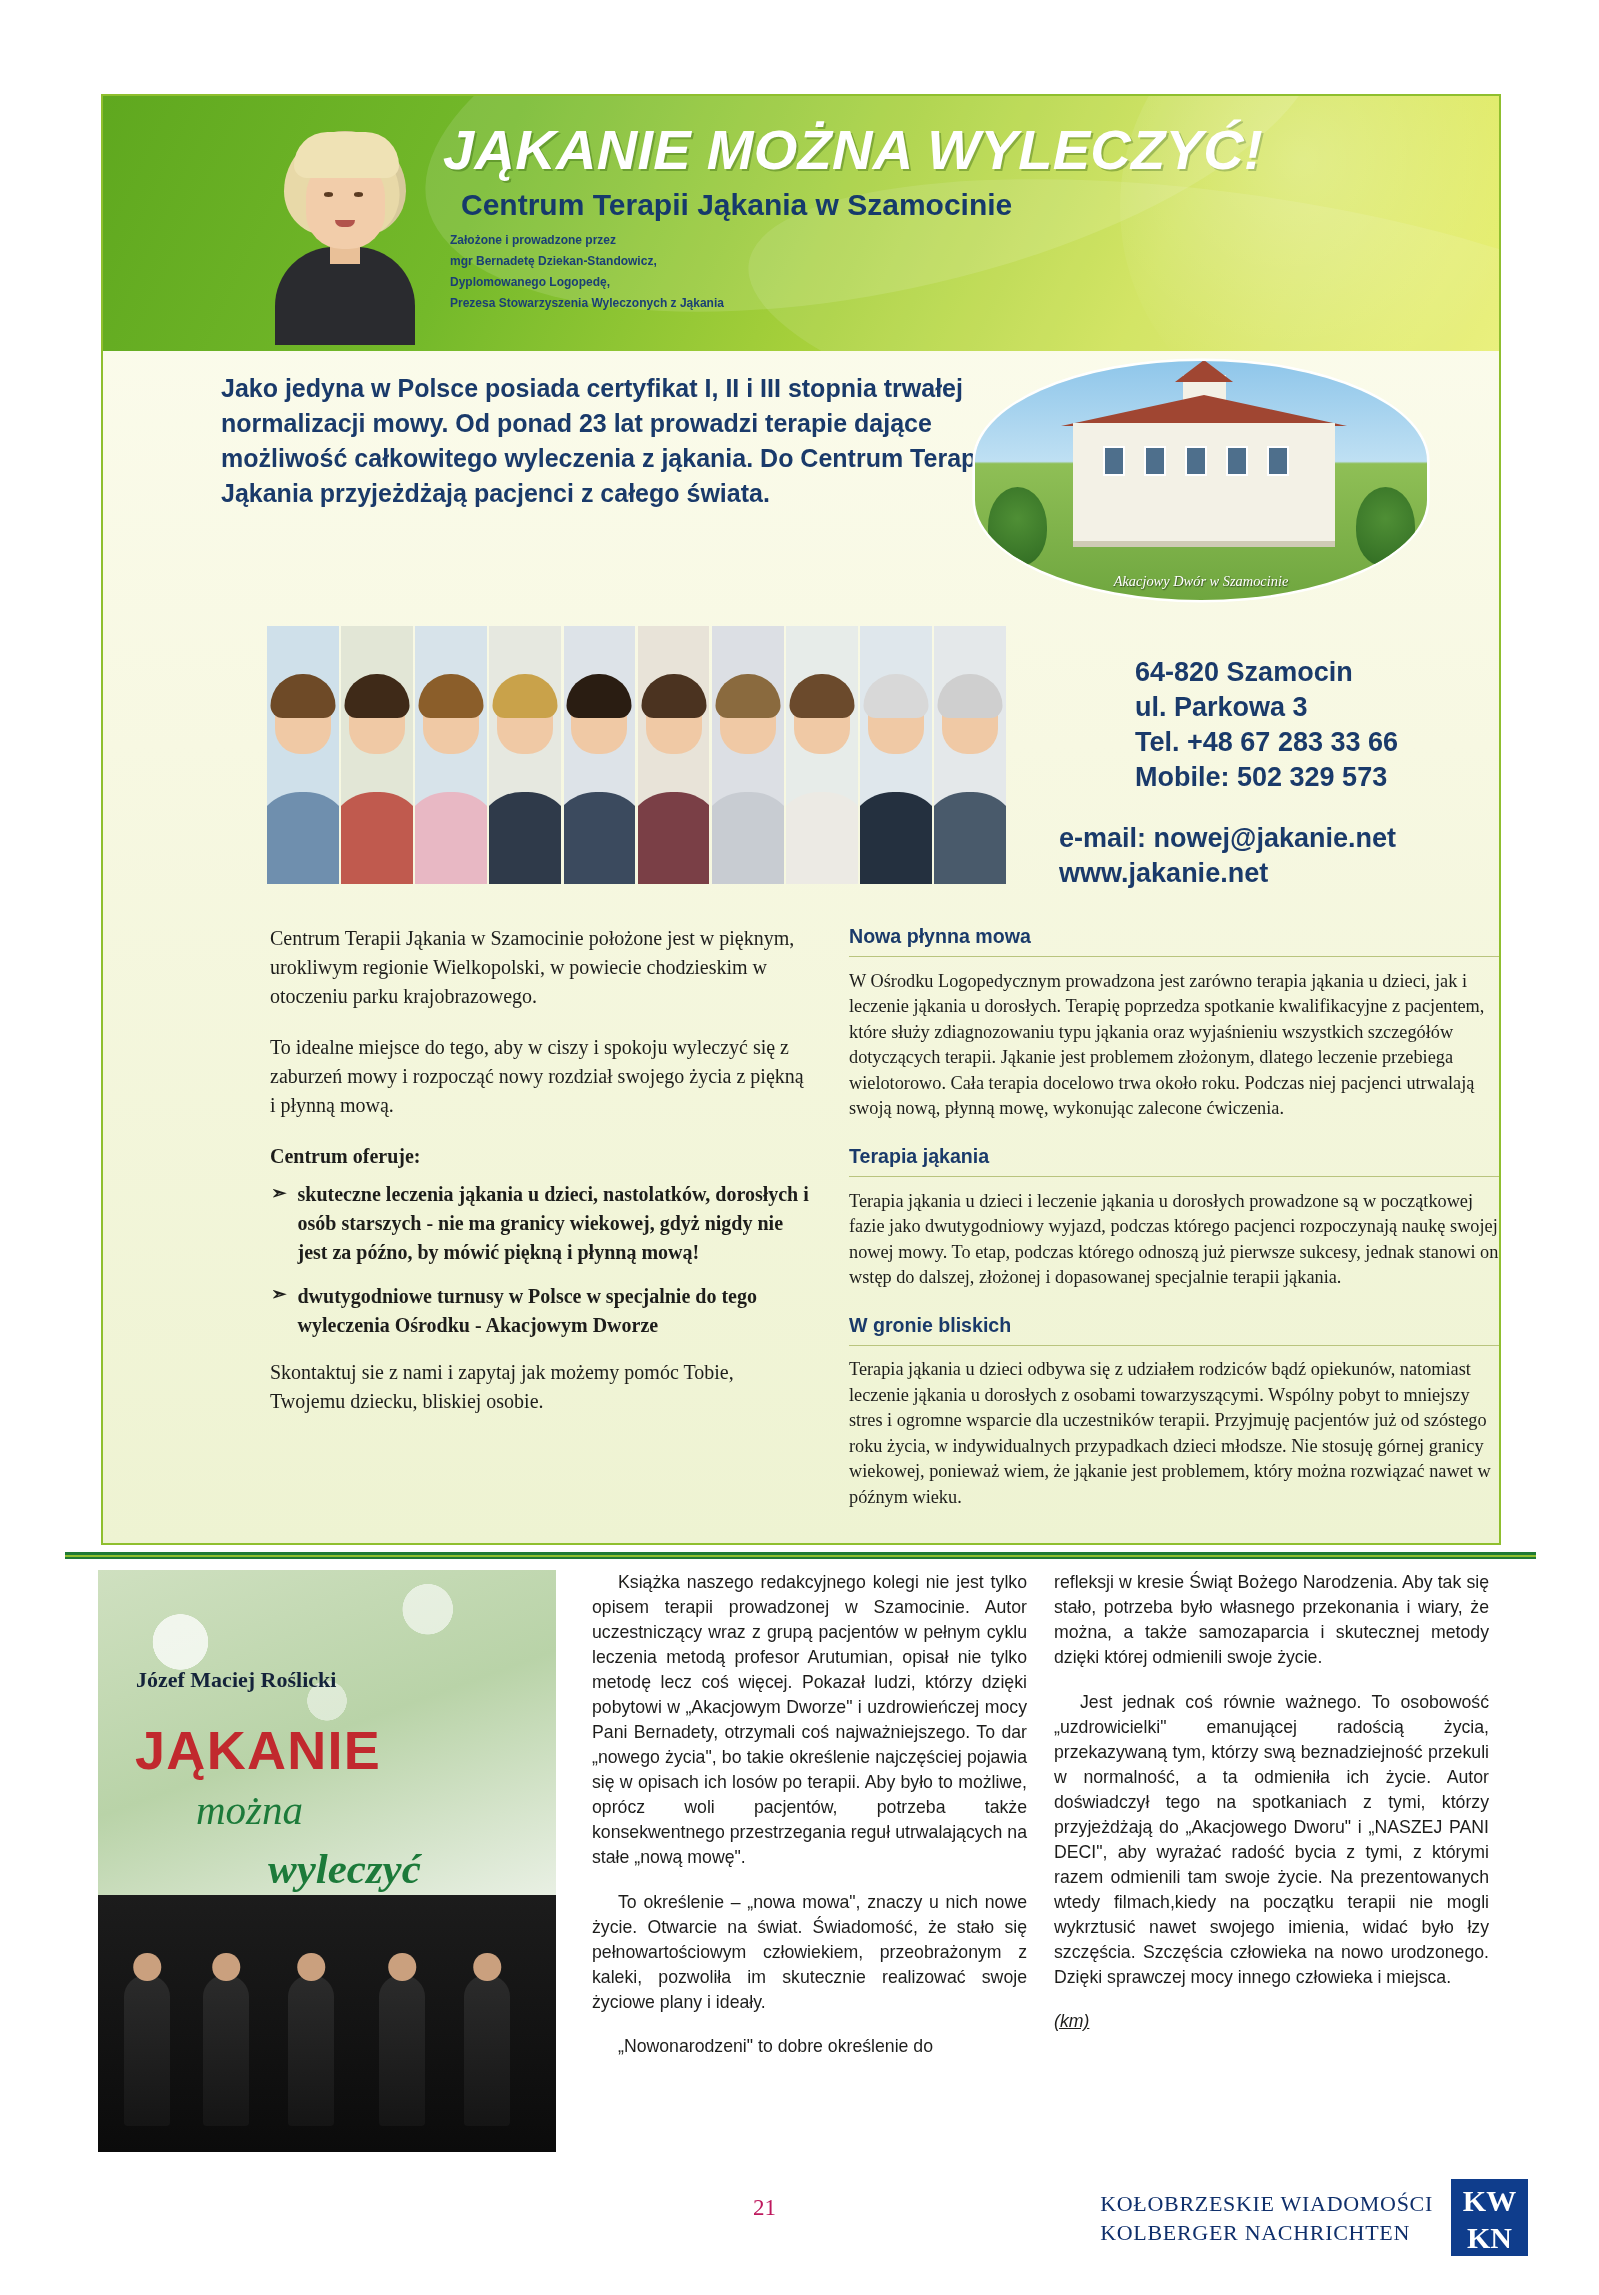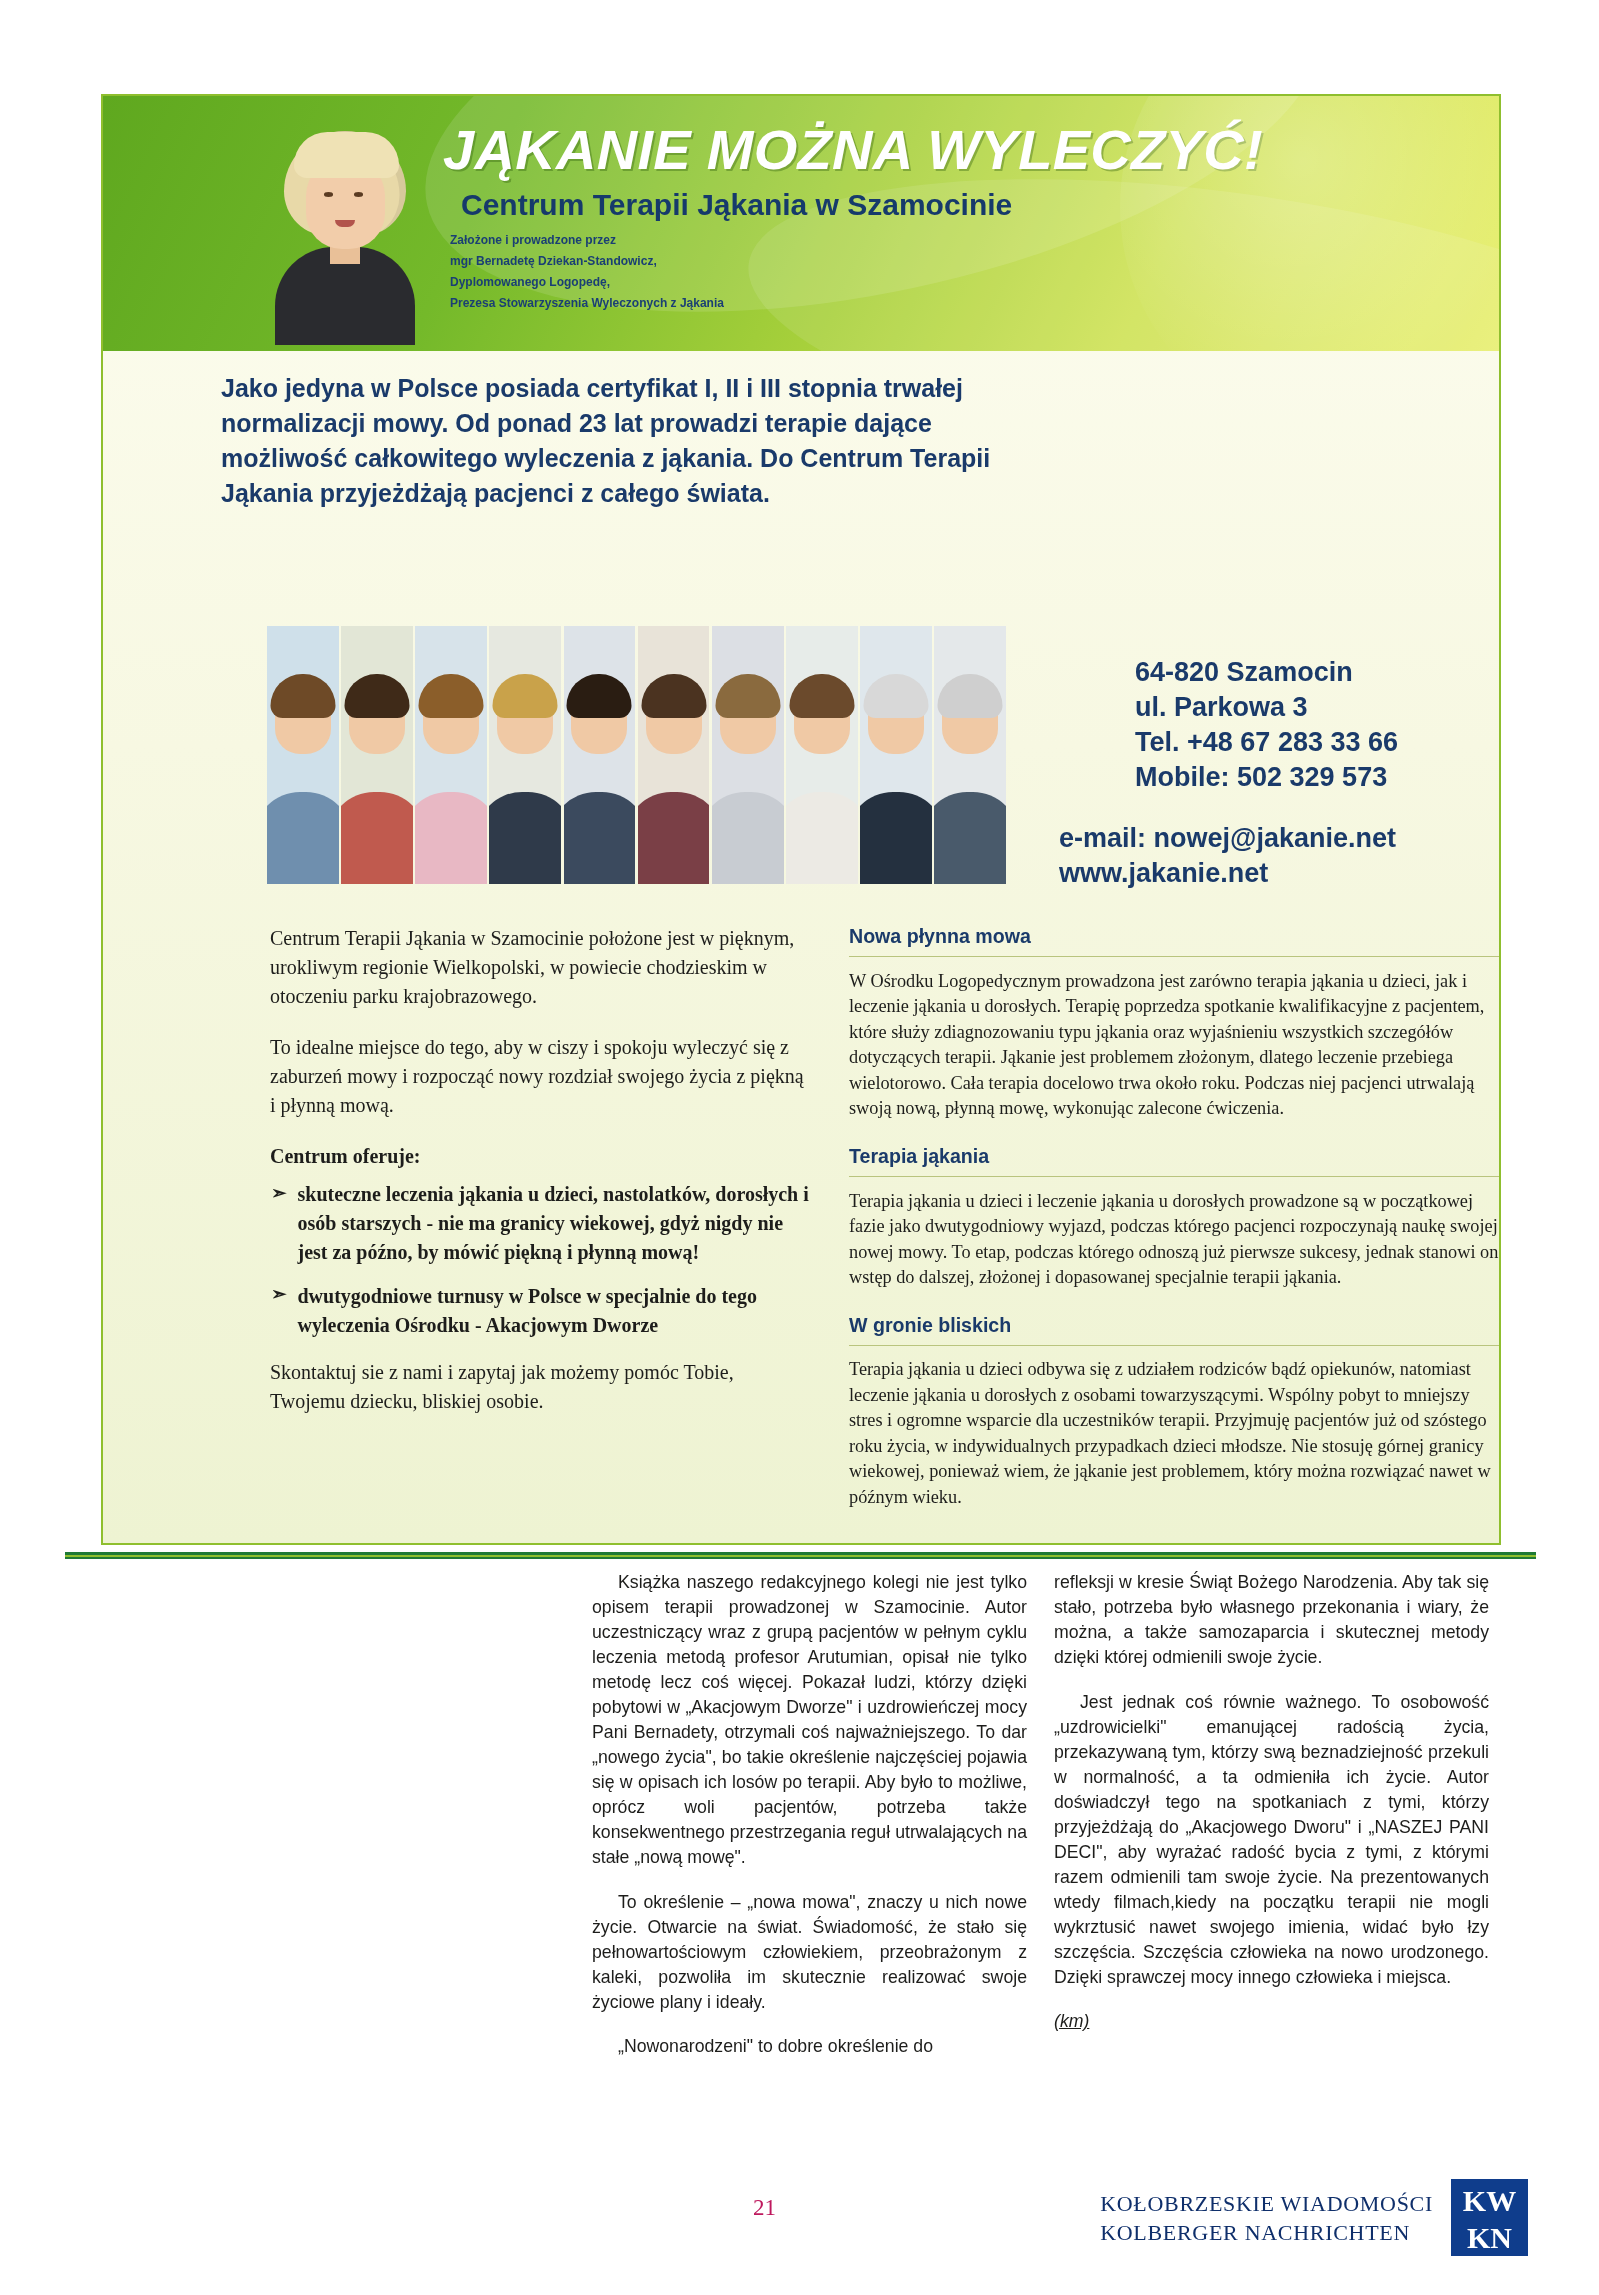--- a/index.html
+++ b/index.html
@@ -485,20 +485,34 @@
       <div class="ad-headline">JĄKANIE MOŻNA WYLECZYĆ!</div>
       <div class="ad-subhead">Centrum Terapii Jąkania w Szamocinie</div>
       <div class="ad-credits" style="white-space:pre-line;">Założone i prowadzone przez
 mgr Bernadetę Dziekan-Standowicz,
 Dyplomowanego Logopedę,
 Prezesa Stowarzyszenia Wyleczonych z Jąkania</div>
     </div>
 
     <div class="ad-lead">Jako jedyna w Polsce posiada certyfikat I, II i III stopnia trwałej normalizacji mowy. Od ponad 23 lat prowadzi terapie dające możliwość całkowitego wyleczenia z jąkania. Do Centrum Terapii Jąkania przyjeżdżają pacjenci z całego świata.</div>
 
+    <div class="building">
+      <div class="tree" style="left:13px;"></div>
+      <div class="tree" style="right:11.8px;"></div>
+      <div class="tower"></div>
+      <div class="tower-roof"></div>
+      <div class="roof"></div>
+      <div class="house"></div>
+      <div class="win" style="left:128px;"></div>
+      <div class="win" style="left:169px;"></div>
+      <div class="win" style="left:210px;"></div>
+      <div class="win" style="left:251px;"></div>
+      <div class="win" style="left:292px;"></div>
+      <div class="caption">Akacjowy Dwór w Szamocinie</div>
+    </div>
 
     <div class="faces">
       <div class="f">
         <div class="bg" style="background:#cfe0ea"></div>
         <div class="tor" style="background:#6f8fae"></div>
         <div class="hd"></div>
         <div class="hr" style="background:#6e4a27"></div>
       </div>
       <div class="f">
         <div class="bg" style="background:#e2e6d6"></div>
@@ -590,20 +604,34 @@
         <div class="rule"></div>
         <p>Terapia jąkania u dzieci odbywa się z udziałem rodziców bądź opiekunów, natomiast leczenie jąkania u dorosłych z osobami towarzyszącymi. Wspólny pobyt to mniejszy stres i ogromne wsparcie dla uczestników terapii. Przyjmuję pacjentów już od szóstego roku życia, w indywidualnych przypadkach dzieci młodsze. Nie stosuję górnej granicy wiekowej, ponieważ wiem, że jąkanie jest problemem, który można rozwiązać nawet w późnym wieku.</p>
       </div>
     </div>
   </div>
 
   <div class="divider">
     <div class="inner"></div>
   </div>
 
+  <div class="book">
+    <div class="leaves"></div>
+    <div class="author">Józef Maciej Roślicki</div>
+    <div class="title1">JĄKANIE</div>
+    <div class="title2">można</div>
+    <div class="title3">wyleczyć</div>
+    <div class="stage">
+      <div class="person" style="left:26px;"></div>
+      <div class="person" style="left:105px;"></div>
+      <div class="person" style="left:190px;"></div>
+      <div class="person" style="left:281px;"></div>
+      <div class="person" style="left:366px;"></div>
+    </div>
+  </div>
 
   <div class="art-col c1">
     <p>Książka naszego redakcyjnego kolegi nie jest tylko opisem terapii prowadzonej w Szamocinie. Autor uczestniczący wraz z grupą pacjentów w pełnym cyklu leczenia metodą profesor Arutumian, opisał nie tylko metodę lecz coś więcej. Pokazał ludzi, którzy dzięki pobytowi w „Akacjowym Dworze" i uzdrowieńczej mocy Pani Bernadety, otrzymali coś najważniejszego. To dar „nowego życia", bo takie określenie najczęściej pojawia się w opisach ich losów po terapii. Aby było to możliwe, oprócz woli pacjentów, potrzeba także konsekwentnego przestrzegania reguł utrwalających na stałe „nową mowę".</p>
     <p>To określenie – „nowa  mowa", znaczy u nich nowe życie. Otwarcie na świat. Świadomość, że stało się pełnowartościowym człowiekiem, przeobrażonym z kaleki, pozwoliła im skutecznie realizować swoje życiowe plany i ideały.</p>
     <p>„Nowonarodzeni" to dobre określenie do</p>
   </div>
 
   <div class="art-col c2">
     <p class="noind">refleksji w kresie Świąt Bożego Narodzenia. Aby tak się stało, potrzeba było własnego przekonania i wiary, że można, a także samozaparcia i skutecznej metody dzięki której odmienili swoje życie.</p>
     <p>Jest jednak coś równie ważnego. To osobowość „uzdrowicielki" emanującej radością życia, przekazywaną tym, którzy swą beznadziejność przekuli w normalność, a ta odmieniła ich życie. Autor doświadczył tego na spotkaniach z tymi, którzy przyjeżdżają do „Akacjowego Dworu" i „NASZEJ PANI DECI", aby wyrażać radość bycia z tymi, z którymi razem odmienili tam swoje życie. Na prezentowanych wtedy filmach,kiedy na początku terapii nie mogli wykrztusić nawet swojego imienia, widać było łzy szczęścia. Szczęścia człowieka na nowo urodzonego. Dzięki sprawczej mocy innego człowieka i miejsca.</p>

